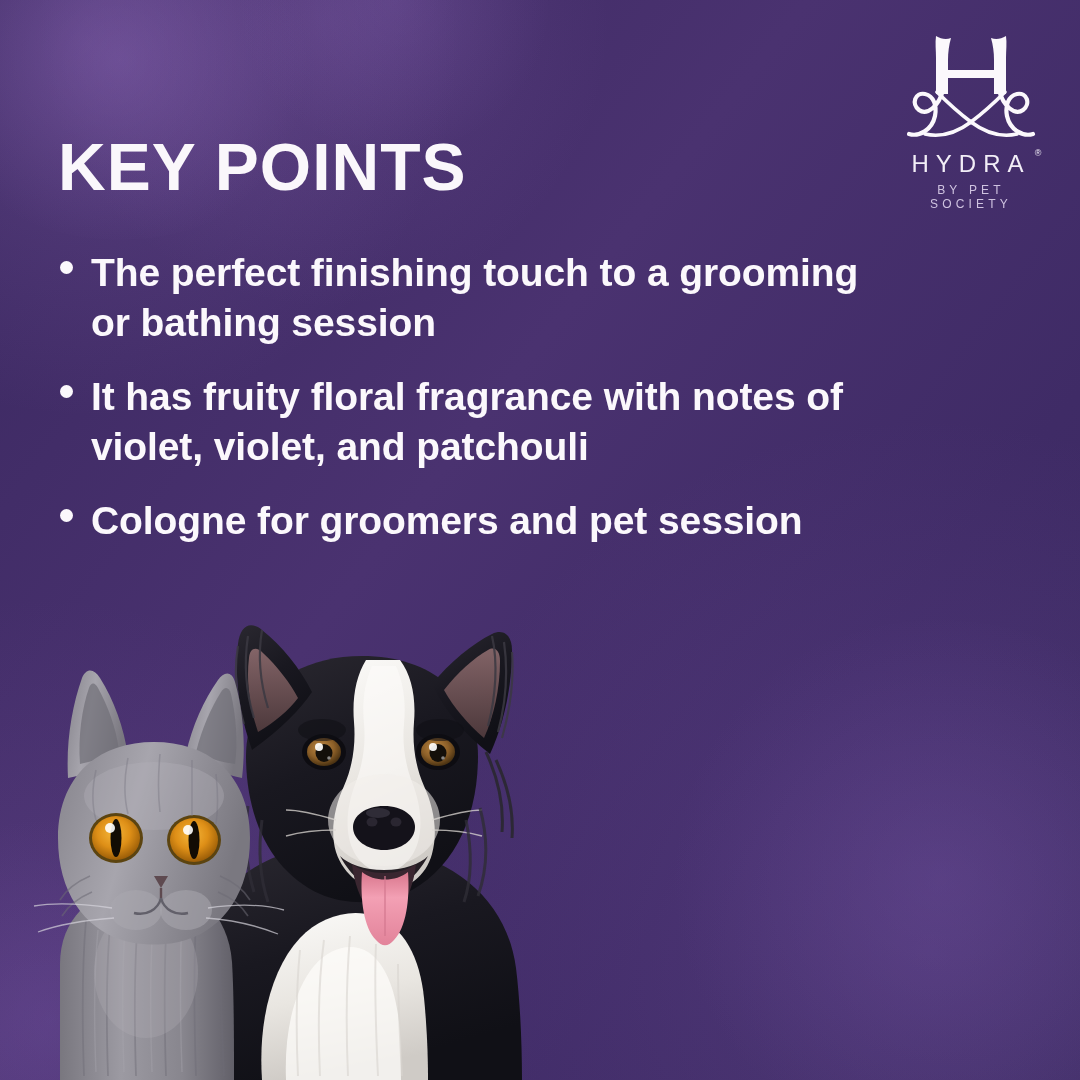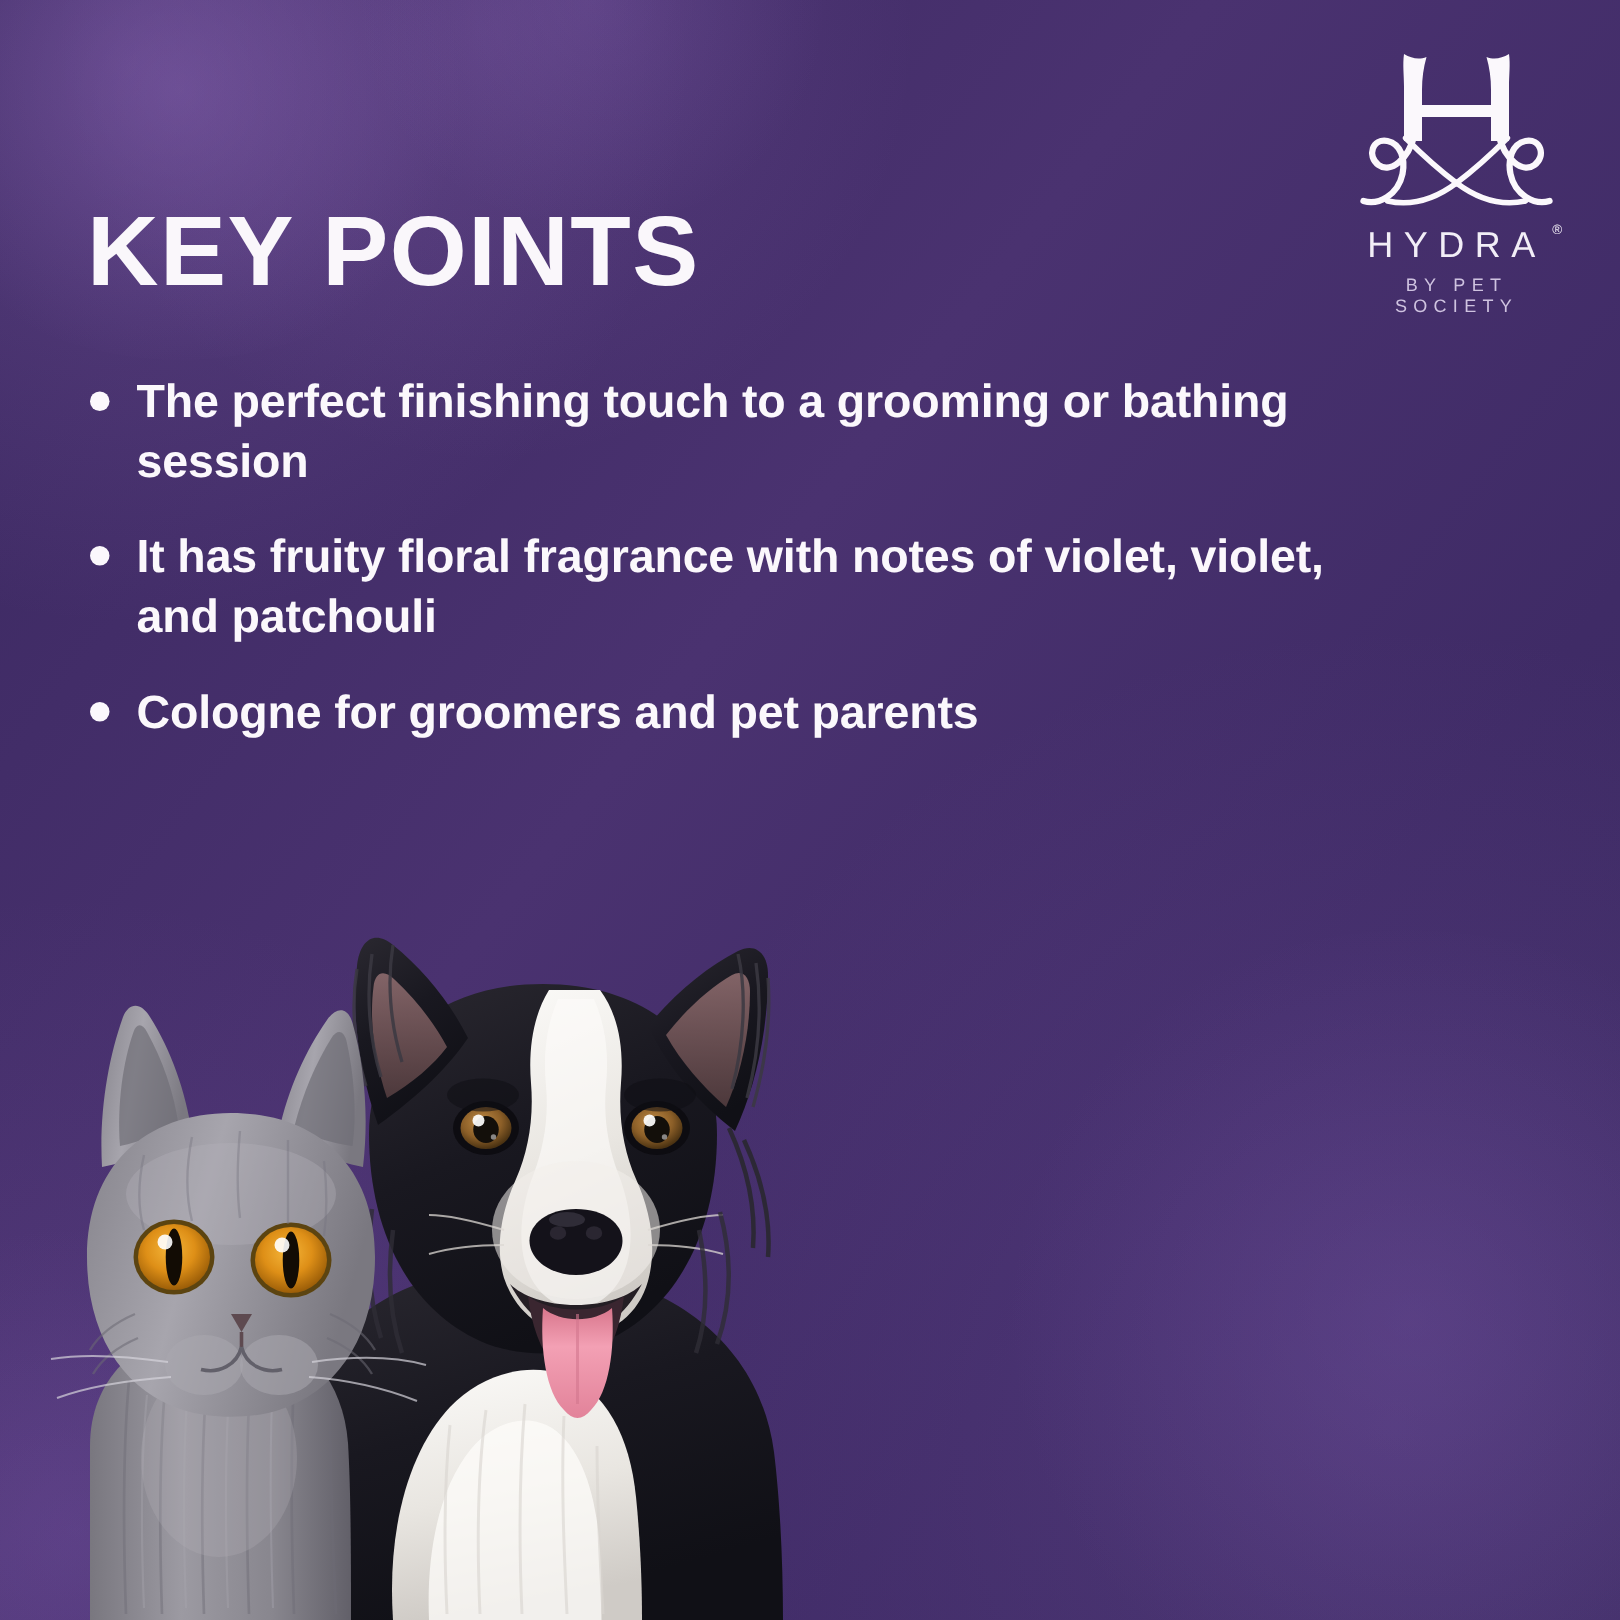--- a/index.html
+++ b/index.html
@@ -53,21 +53,21 @@
   }
 
   
   #bullets { position:absolute; left:60px; top:248px; width:830px; }
   .bullet-row { display:flex; align-items:flex-start; margin-bottom:24px; }
   .bullet-dot {
     width:13px; height:13px; border-radius:50%; background:#FBF8FC;
     flex:0 0 13px; margin-top:13px; margin-right:18px;
   }
   .bullet-text {
-    font-size:31px; font-weight:bold; color:#FBF8FC; line-height:1.28;
+    font-size:39px; font-weight:bold; color:#FBF8FC; line-height:1.28;
     letter-spacing:-0.1px;
   }
 
   
   #pets { position:absolute; left:0; bottom:0; width:660px; height:560px; }
   #pets svg { display:block; width:100%; height:100%; }
 </style>
 </head>
 <body>
 
@@ -116,21 +116,21 @@
       <span class="bullet-text">The perfect finishing touch to a grooming or bathing session</span>
     </div>
 
     <div class="bullet-row">
       <span class="bullet-dot"></span>
       <span class="bullet-text">It has fruity floral fragrance with notes of violet, violet, and patchouli</span>
     </div>
 
     <div class="bullet-row">
       <span class="bullet-dot"></span>
-      <span class="bullet-text">Cologne for groomers and pet parents</span>
+      <span class="bullet-text">Cologne for groomers and pet session</span>
     </div>
 
   </div>
 
   <div id="pets">
     <svg viewBox="0 0 660 560" preserveAspectRatio="xMinYMax meet" aria-hidden="true">
       <defs>
         <linearGradient id="catBody" x1="0" y1="0" x2="1" y2="0">
           <stop offset="0%" stop-color="#79777F"></stop>
           <stop offset="35%" stop-color="#9C9AA2"></stop>

